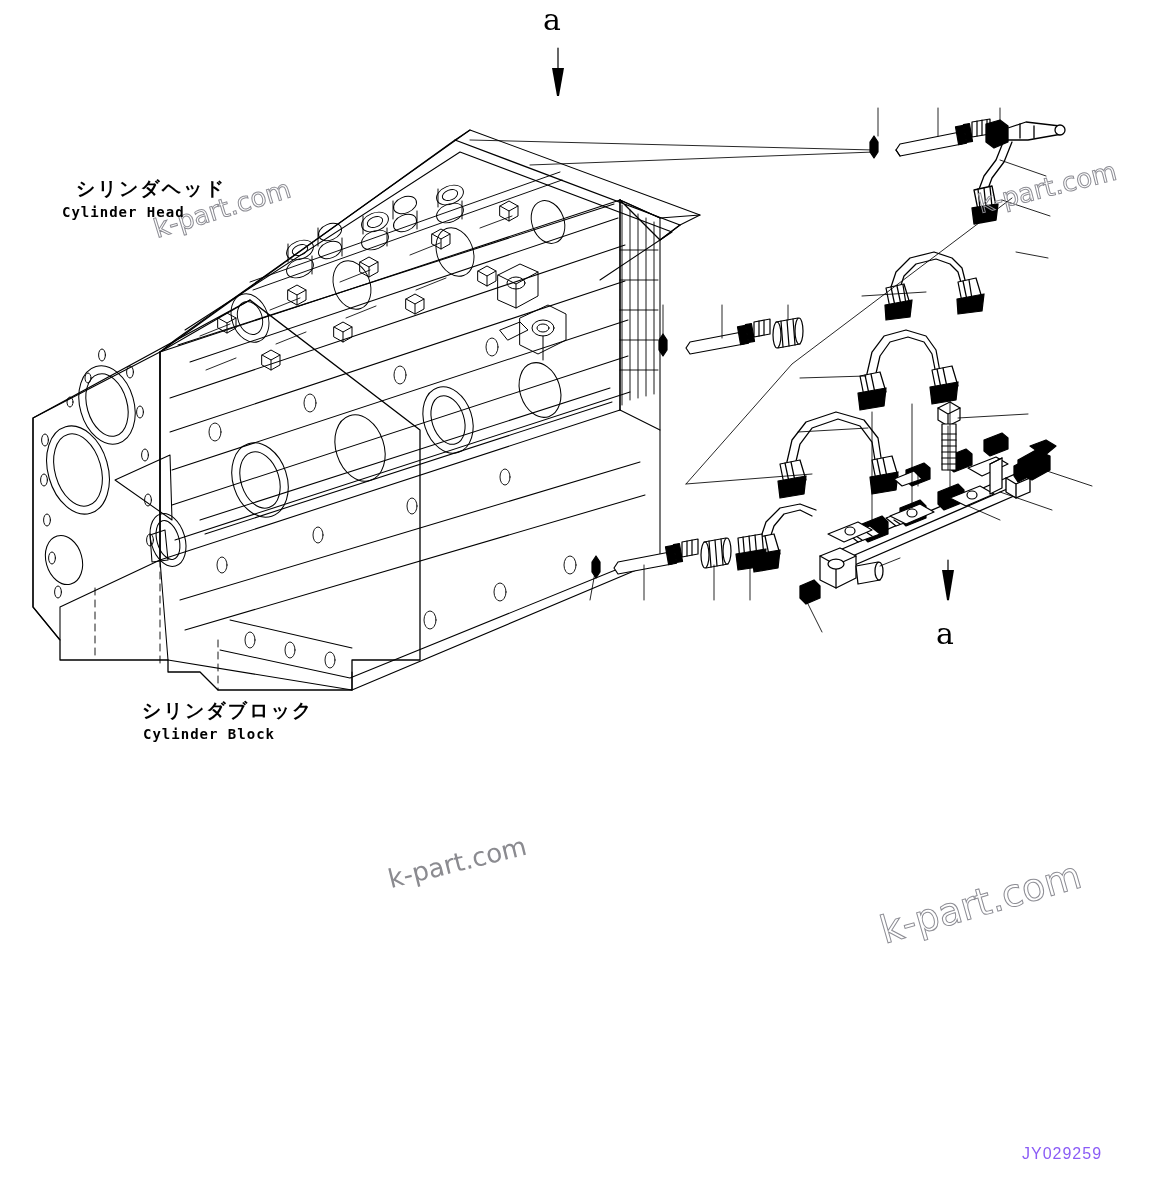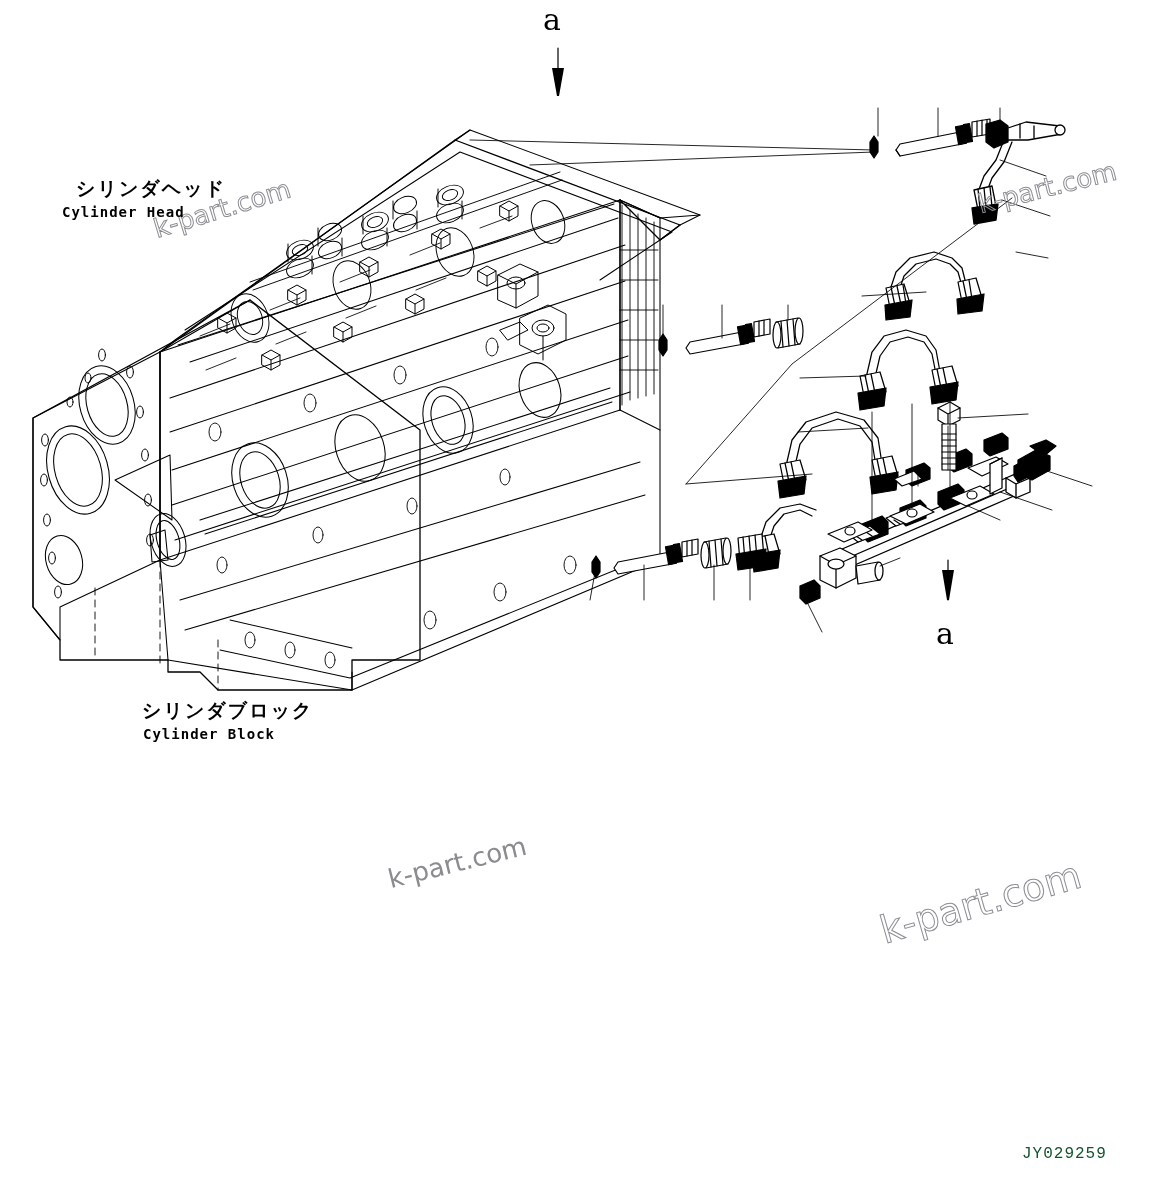--- a/index.html
+++ b/index.html
@@ -8,21 +8,21 @@
     font-family:"DejaVu Sans", sans-serif;
     width:1163px;height:1193px;overflow:hidden;position:relative;
   }
   #sheet{position:relative;width:1163px;height:1193px;background:#ffffff;}
   svg.layer{position:absolute;left:0;top:0;width:1163px;height:1193px;}
 
   .lbl{position:absolute;white-space:pre;color:#000;}
   .lbl-jp{font-family:Liberation Sans, sans-serif;font-size:19px;letter-spacing:2px;font-weight:700;}
   .lbl-en{font-family:"DejaVu Sans Mono","Liberation Mono",monospace;font-size:14px;letter-spacing:1px;font-weight:700;}
   .section-mark{position:absolute;font-family:"DejaVu Serif","Liberation Serif",serif;font-size:30px;color:#000;}
-  .partno{position:absolute;font-family:Liberation Mono, monospace;font-size:16px;color:#14532d;letter-spacing:1px;}
+  .partno{position:absolute;font-family:Liberation Sans, sans-serif;font-size:16px;color:#8b5cf6;letter-spacing:1px;}
 
   .wm{position:absolute;color:#9a9a9a;white-space:nowrap;pointer-events:none;
       font-family:"DejaVu Sans","Liberation Sans",sans-serif;font-weight:400;}
   .wm.outline{color:transparent;-webkit-text-stroke:1px #8d8d94;}
 </style>
 </head>
 <body>
 
 <div id="sheet">
 

